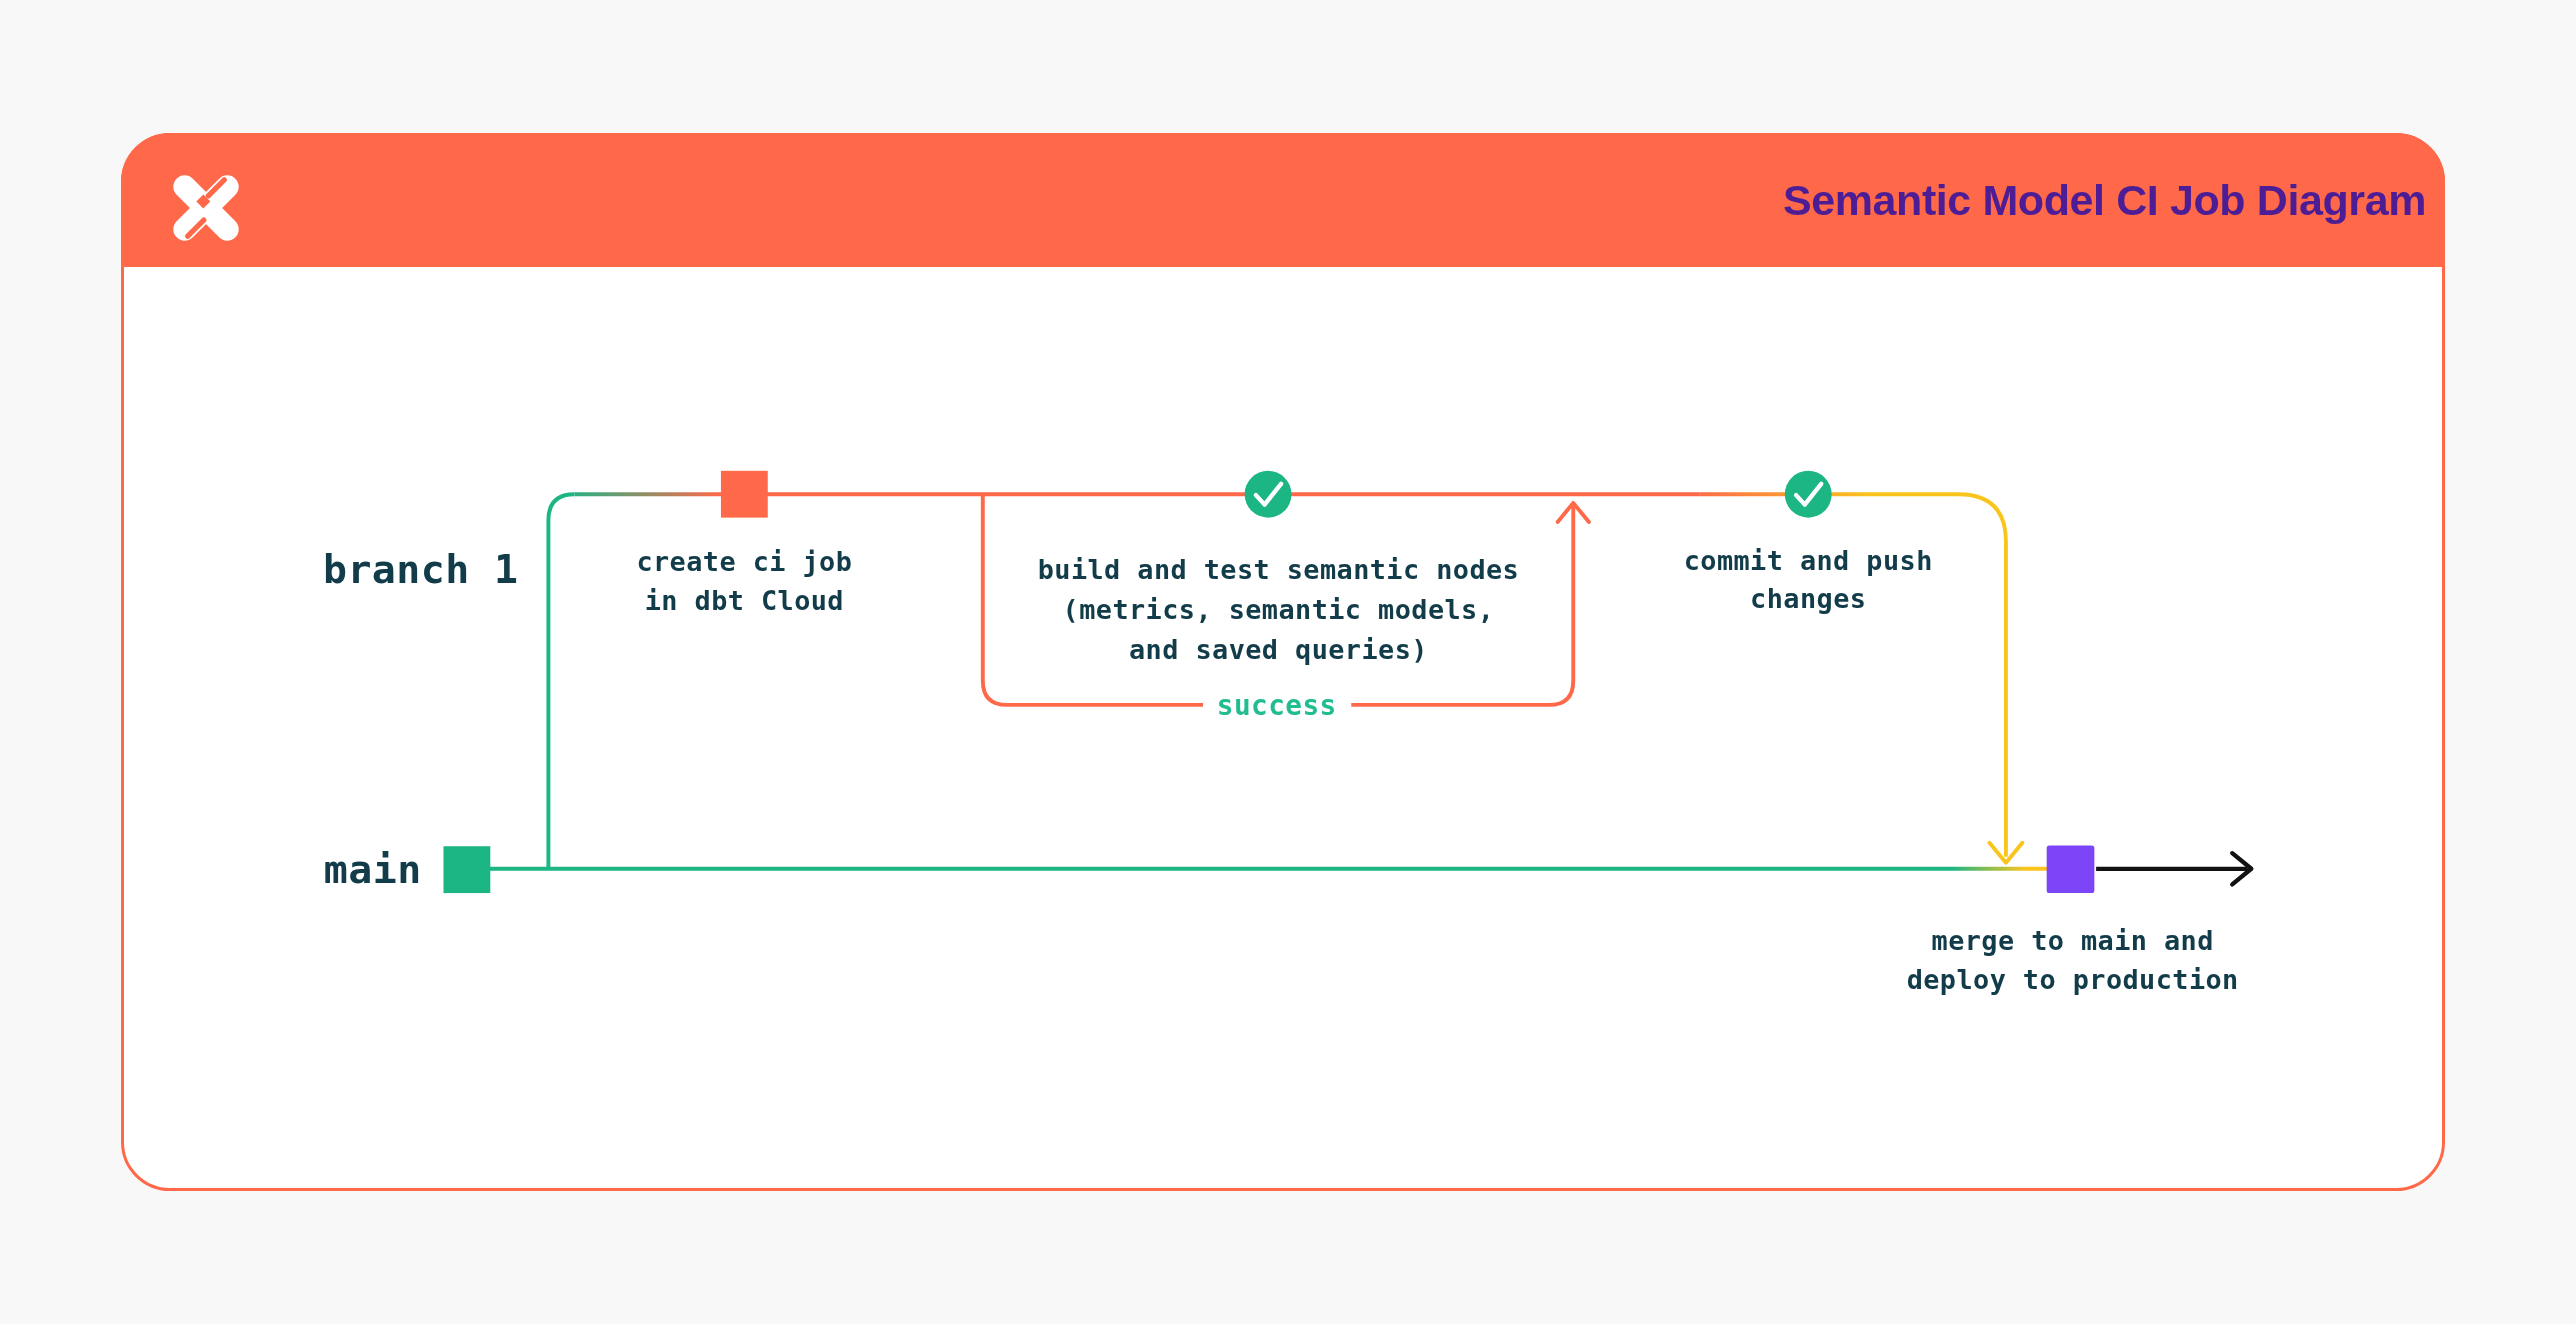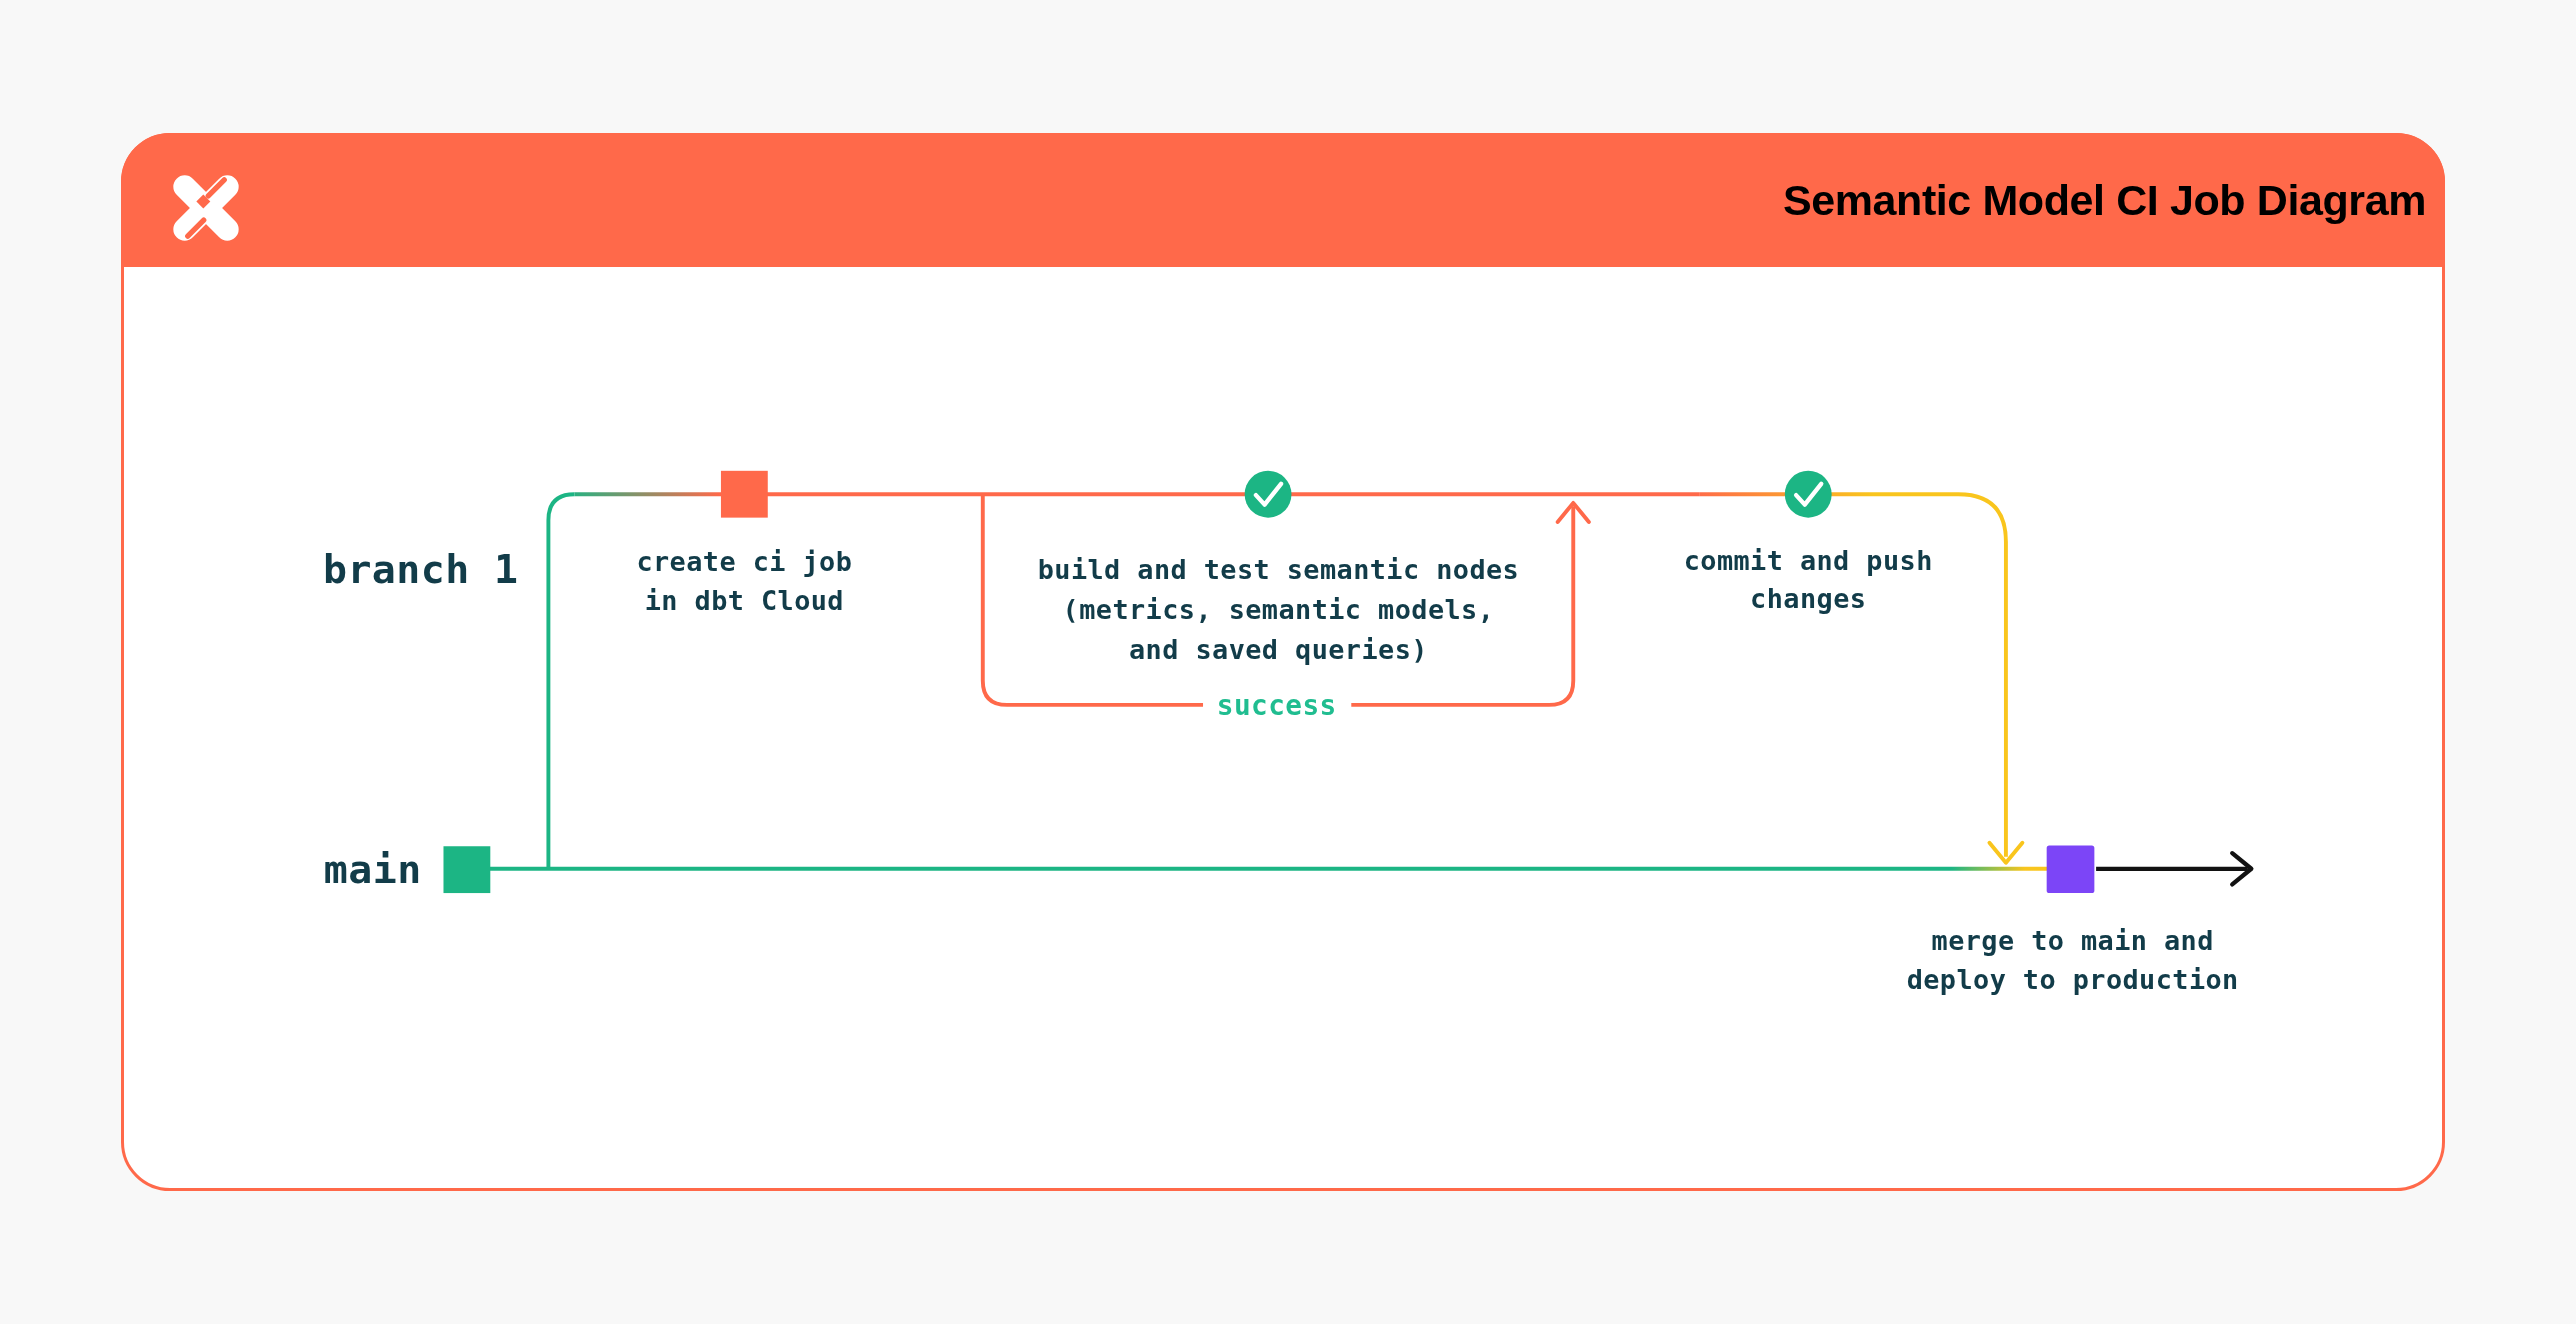--- a/index.html
+++ b/index.html
@@ -25,21 +25,21 @@
     background: #ff694a;
     border-radius: 49px 49px 0 0;
     display: flex;
     align-items: center;
     justify-content: flex-end;
     padding-right: 19px;
   }
   .header-title {
     font-size: 43px;
     font-weight: 700;
-    color: #000000;
+    color: #4c1d95;
     letter-spacing: -0.4px;
   }
   .logo {
     position: absolute;
     left: 47px; top: 35px;
     width: 76px; height: 80px;
   }
   svg.diagram {
     position: absolute;
     left: 0; top: 0;

